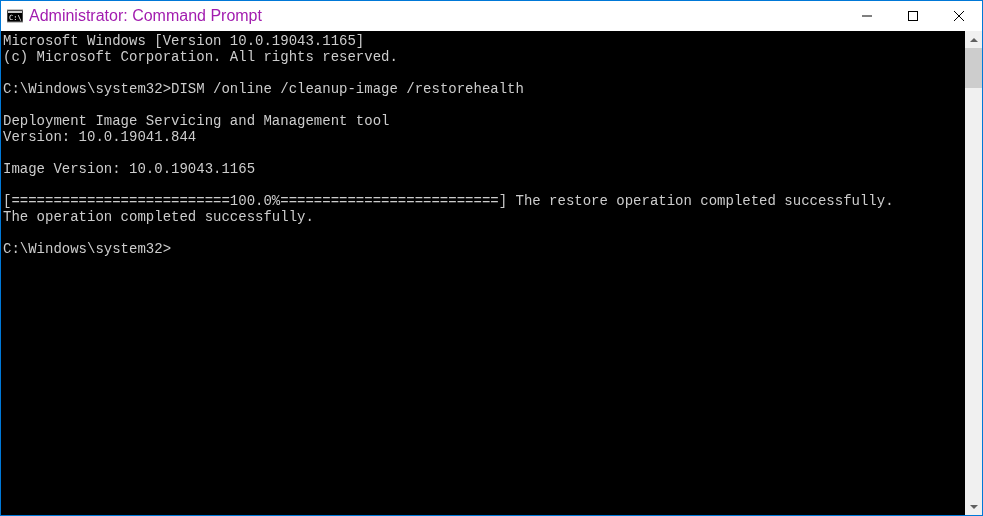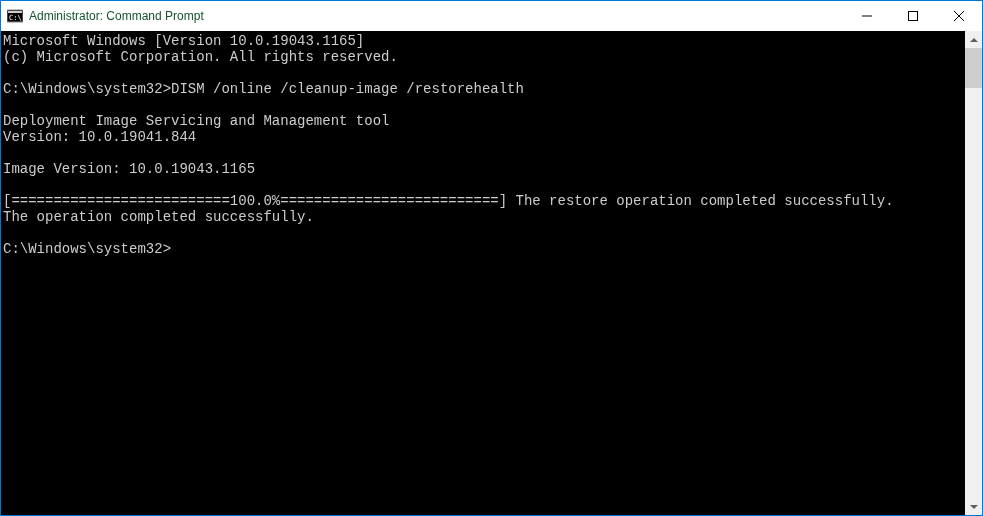--- a/index.html
+++ b/index.html
@@ -42,22 +42,22 @@
     
     .app-icon {
       width: 16px;
       height: 16px;
       display: flex;
       align-items: center;
       justify-content: center;
     }
     
     .title-text {
-      font-size: 12px;
-      color: #14532d;
+      font-size: 16px;
+      color: #a21caf;
     }
     
     .window-controls {
       display: flex;
       height: 100%;
     }
     
     .win-btn {
       width: 46px;
       height: 30px;

